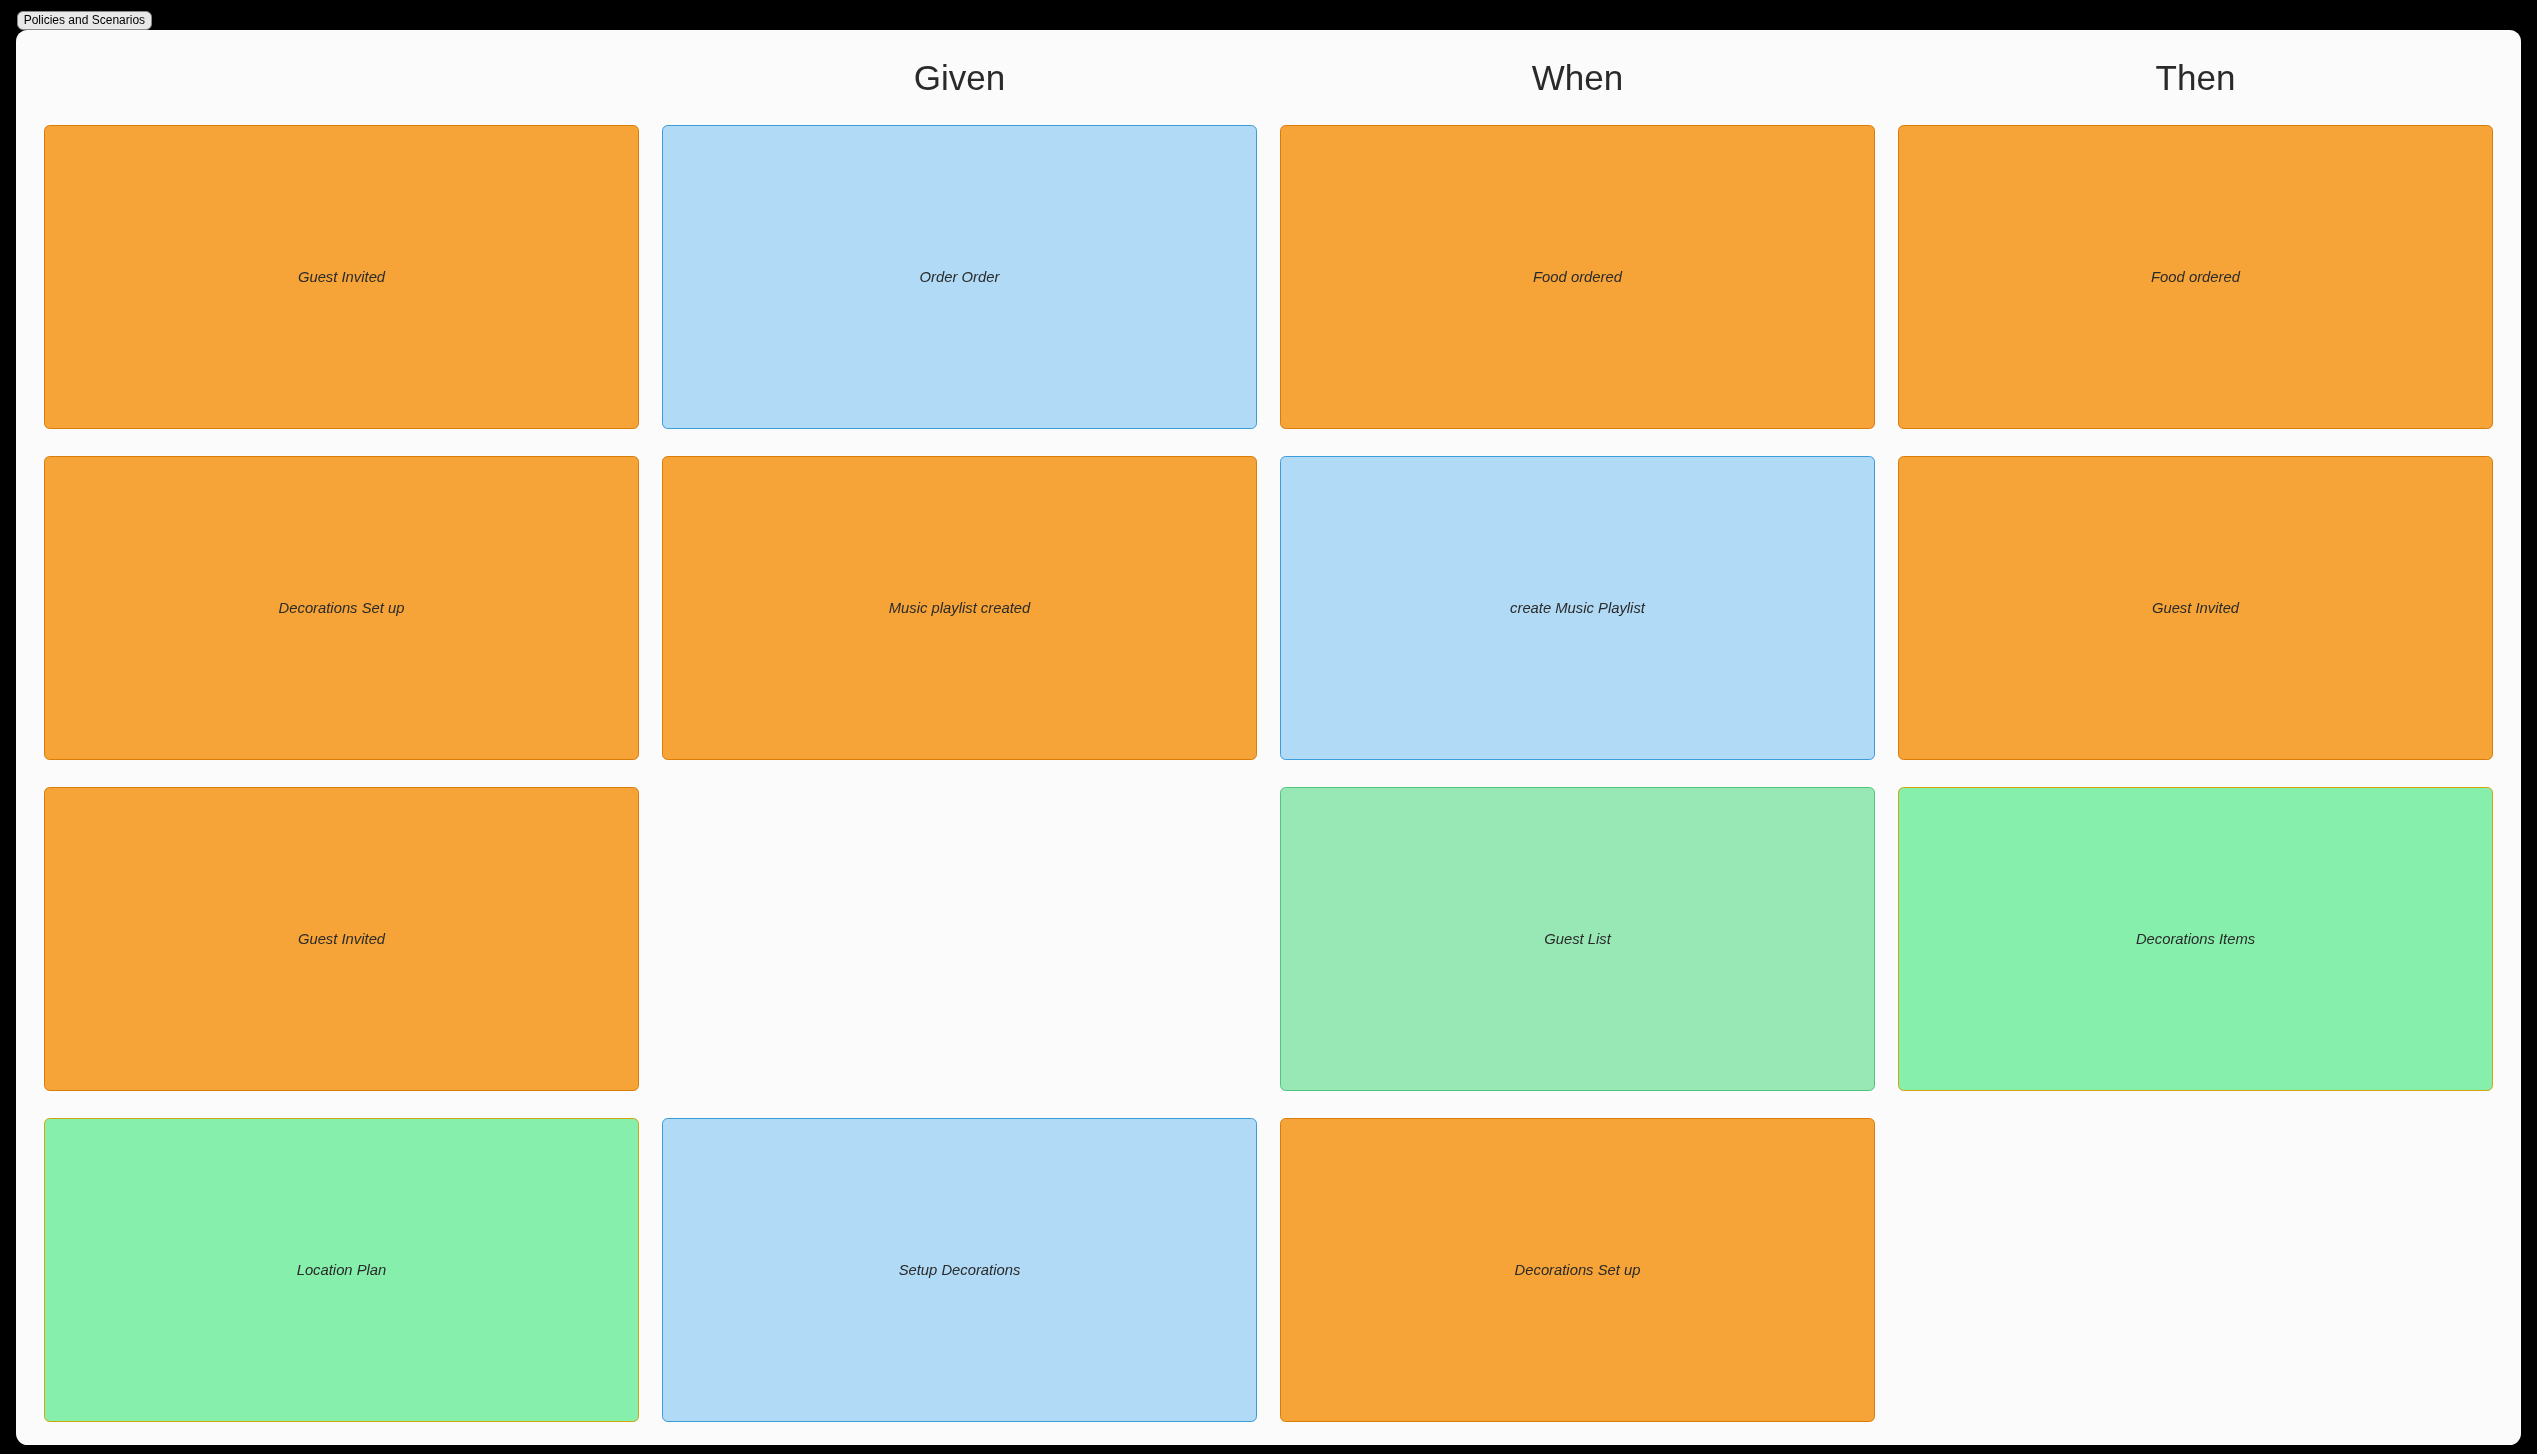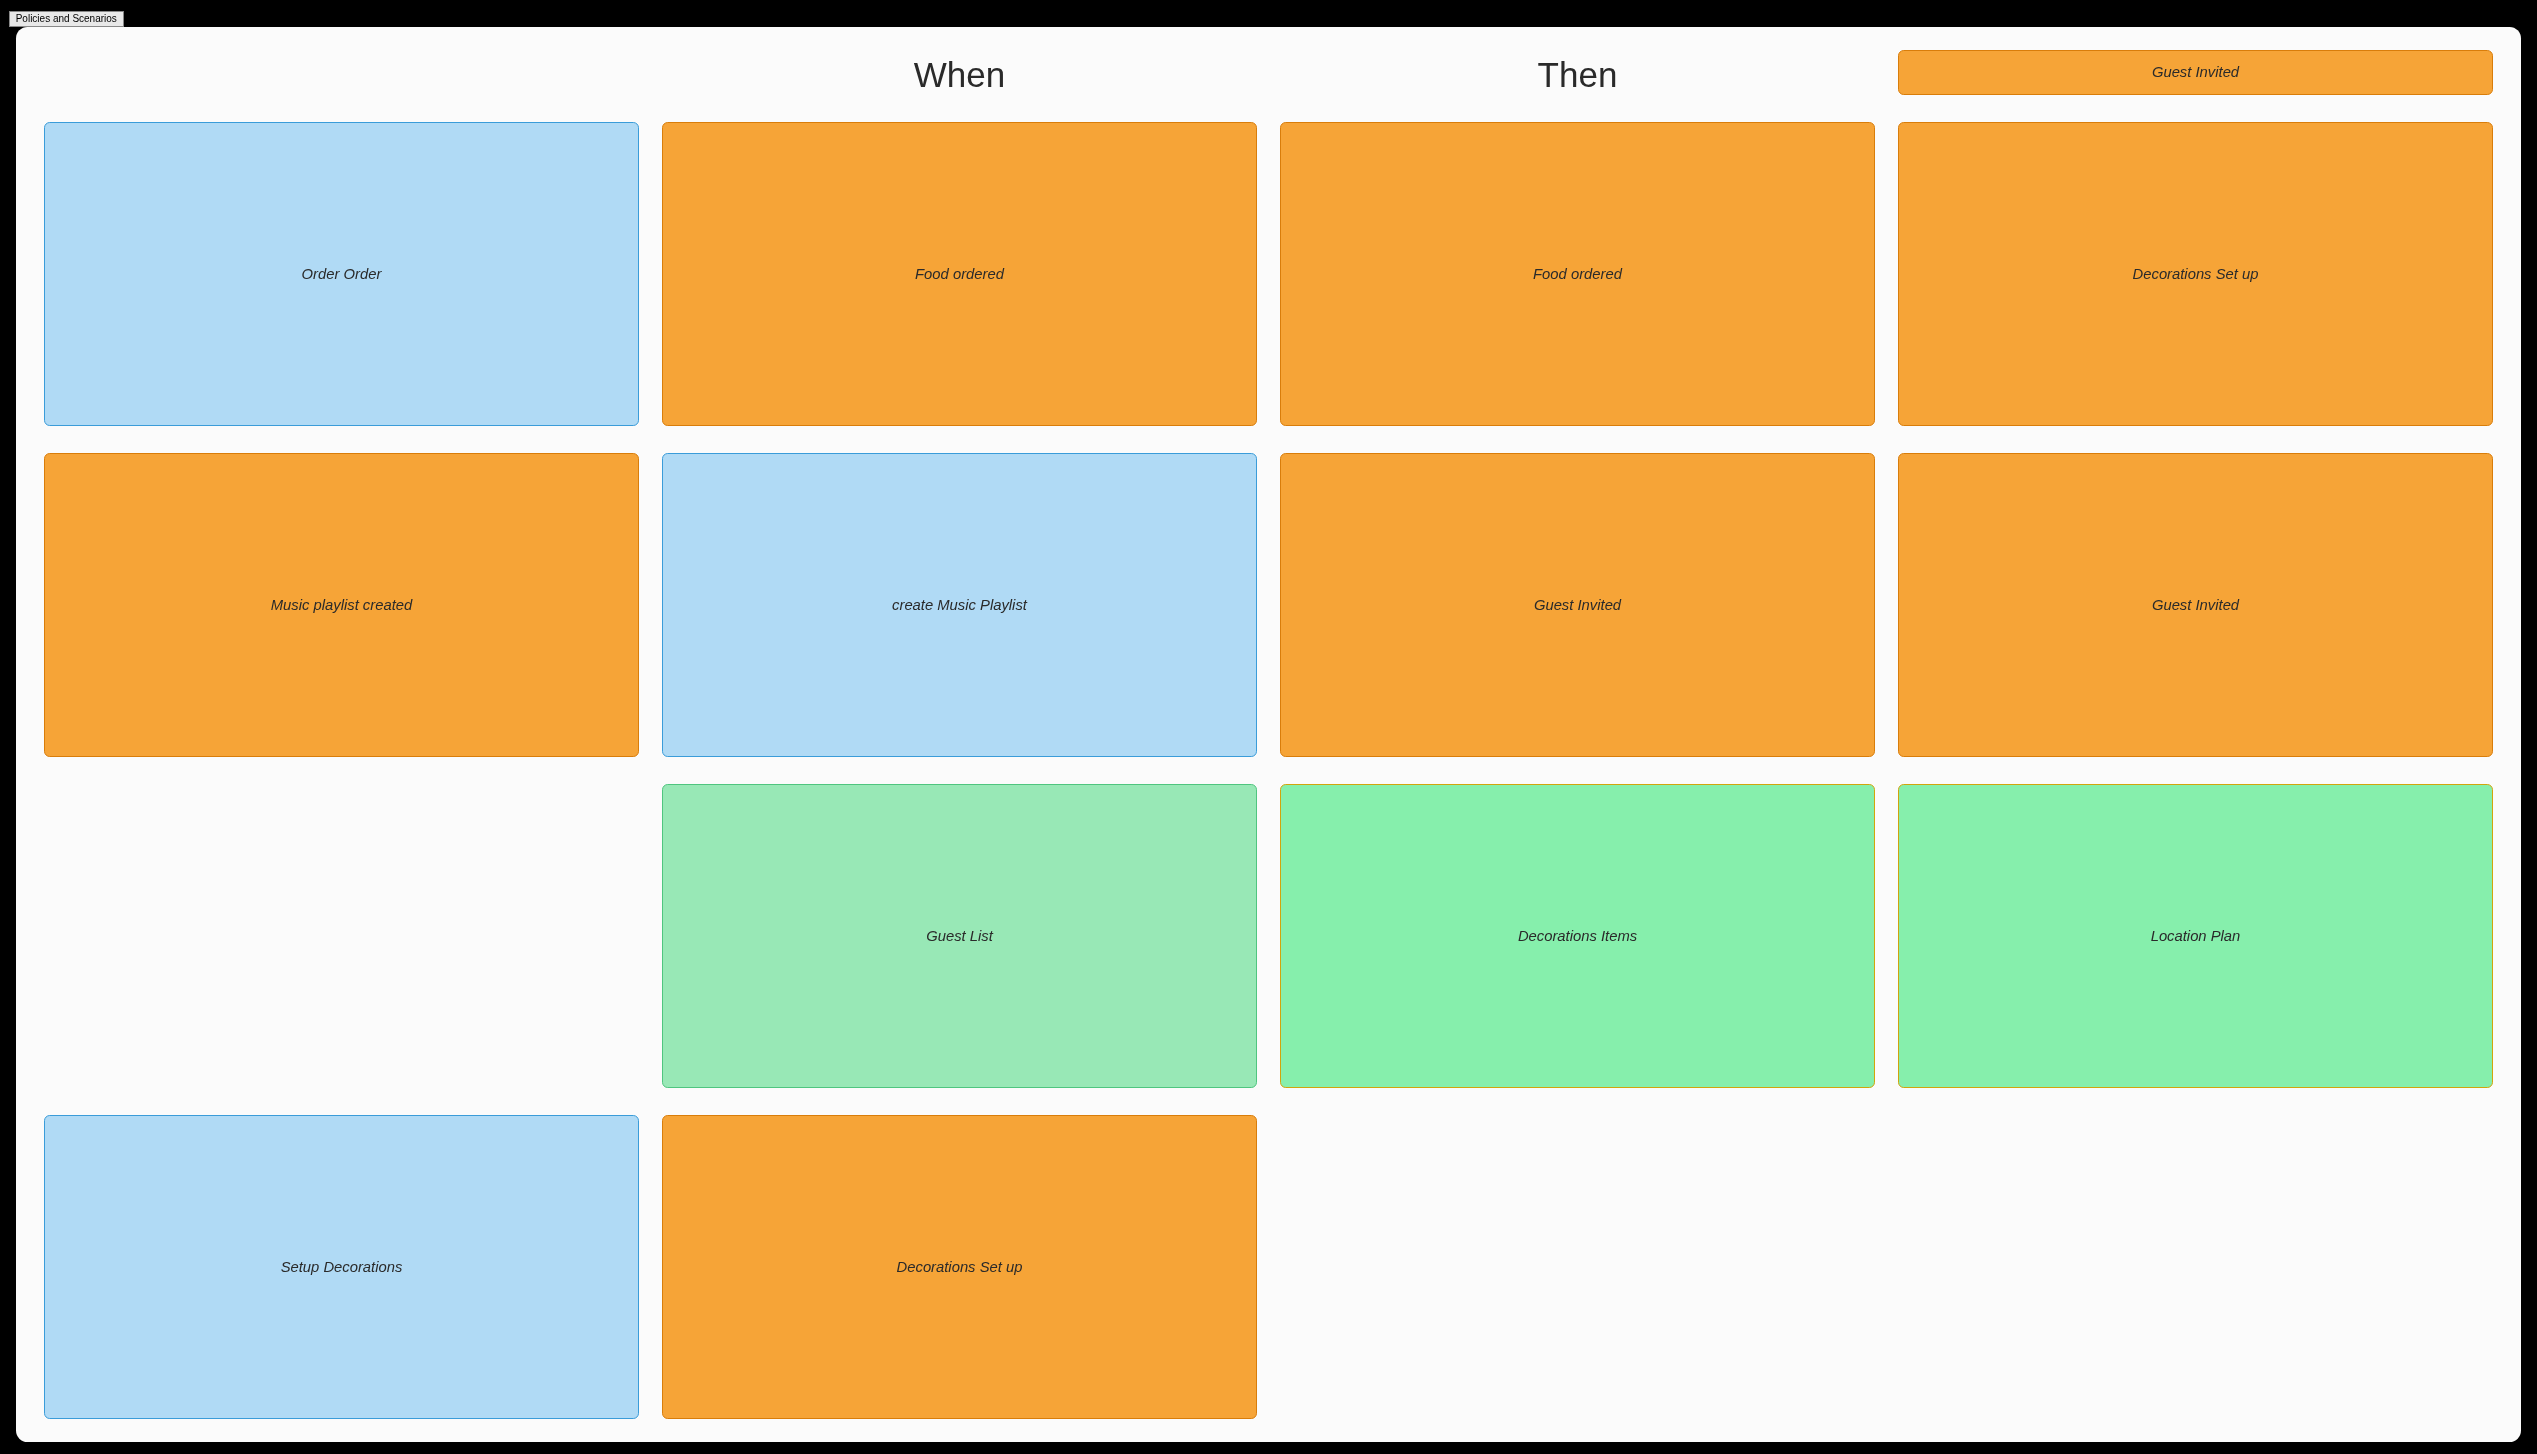--- a/index.html
+++ b/index.html
@@ -10,25 +10,25 @@
     body {
       background: #000;
       font-family: -apple-system, BlinkMacSystemFont, "Segoe UI", Helvetica, Arial, sans-serif;
       padding: 11.4px 0 0 0;
       height: 100vh;
       overflow: hidden;
     }
     .tab-label {
       background: #e8e8e8;
       border: 0.6px solid #888;
-      border-radius: 0;
+      border-radius: 6px;
       padding: 1.1px 5.7px;
-      font-size: 10px;
+      font-size: 12px;
       display: inline-block;
-      margin-left: 9px;
+      margin-left: 17px;
       margin-bottom: 0;
       position: relative;
       z-index: 2;
     }
     .frame {
       background: #fbfbfb;
       border-radius: 11.4px;
       margin: 0 16px 16px 16px;
       padding: 23px 28px 23px 28px;
       height: calc(100% - 27px);
@@ -87,20 +87,21 @@
 <body>
 
 
 
 <div class="tab-label">Policies and Scenarios</div>
 
 <div class="frame">
   <div class="grid">
 
     <div class="header-cell empty"></div>
+    <div class="header-cell">Given</div>
     <div class="header-cell">When</div>
     <div class="header-cell">Then</div>
 
     <div class="card orange">Guest Invited</div>
     <div class="card blue">Order Order</div>
     <div class="card orange">Food ordered</div>
 
     <div class="card orange">Food ordered</div>
     <div class="card orange">Decorations Set up</div>
     <div class="card orange">Music playlist created</div>

